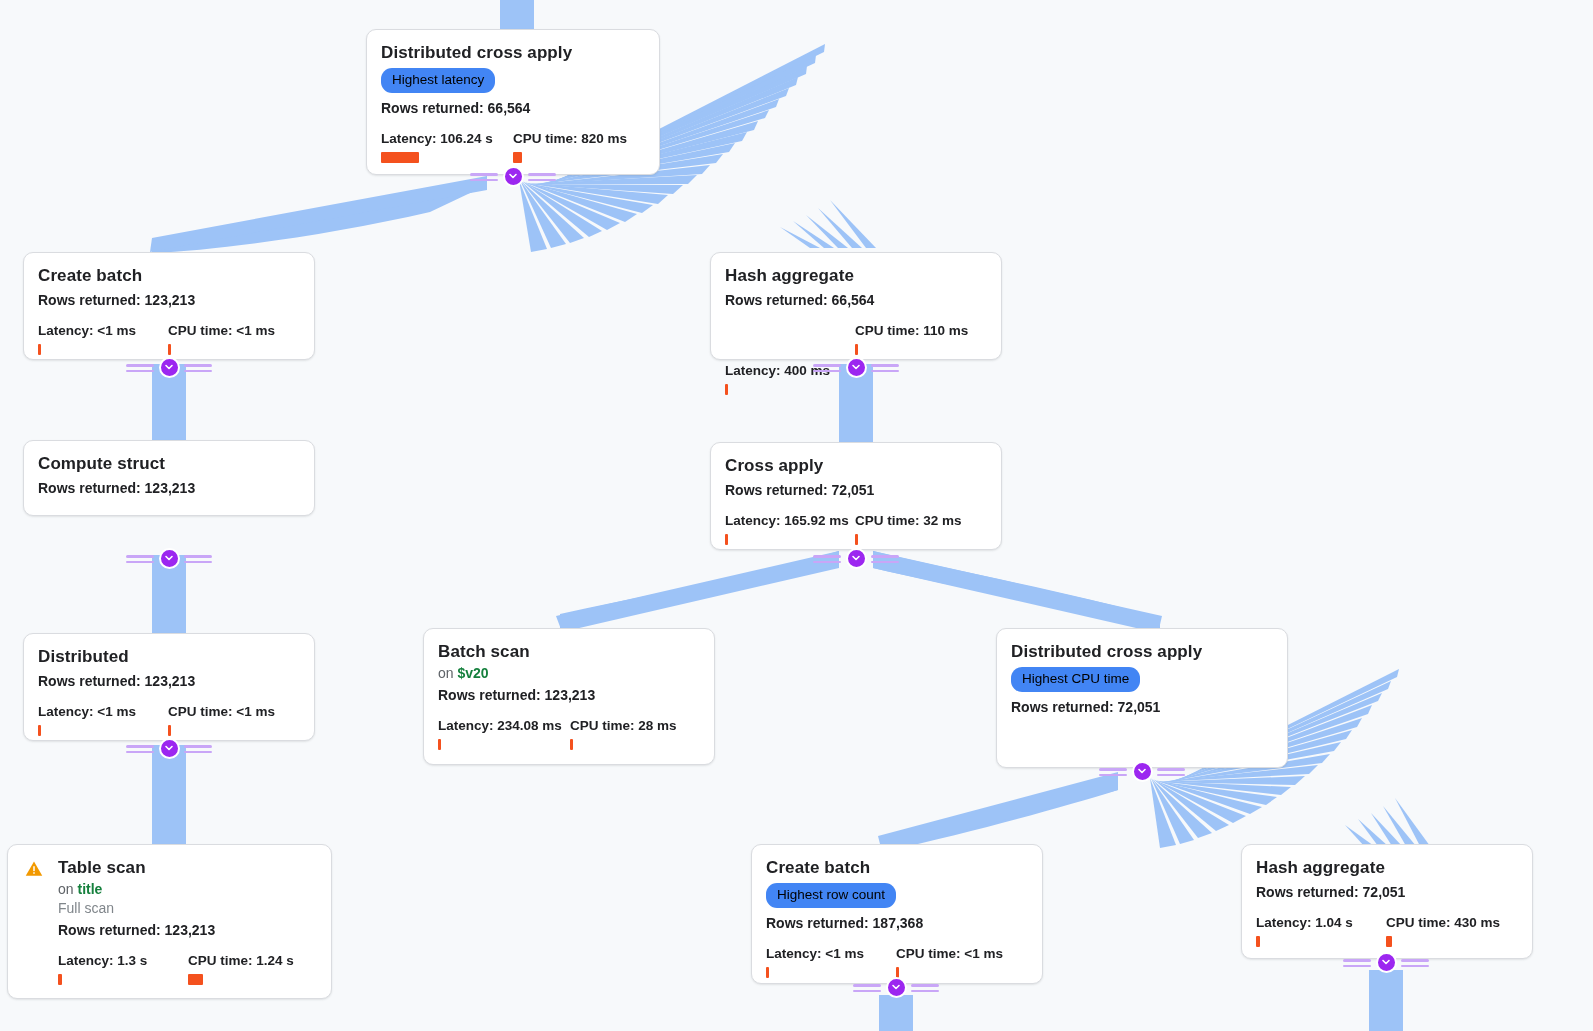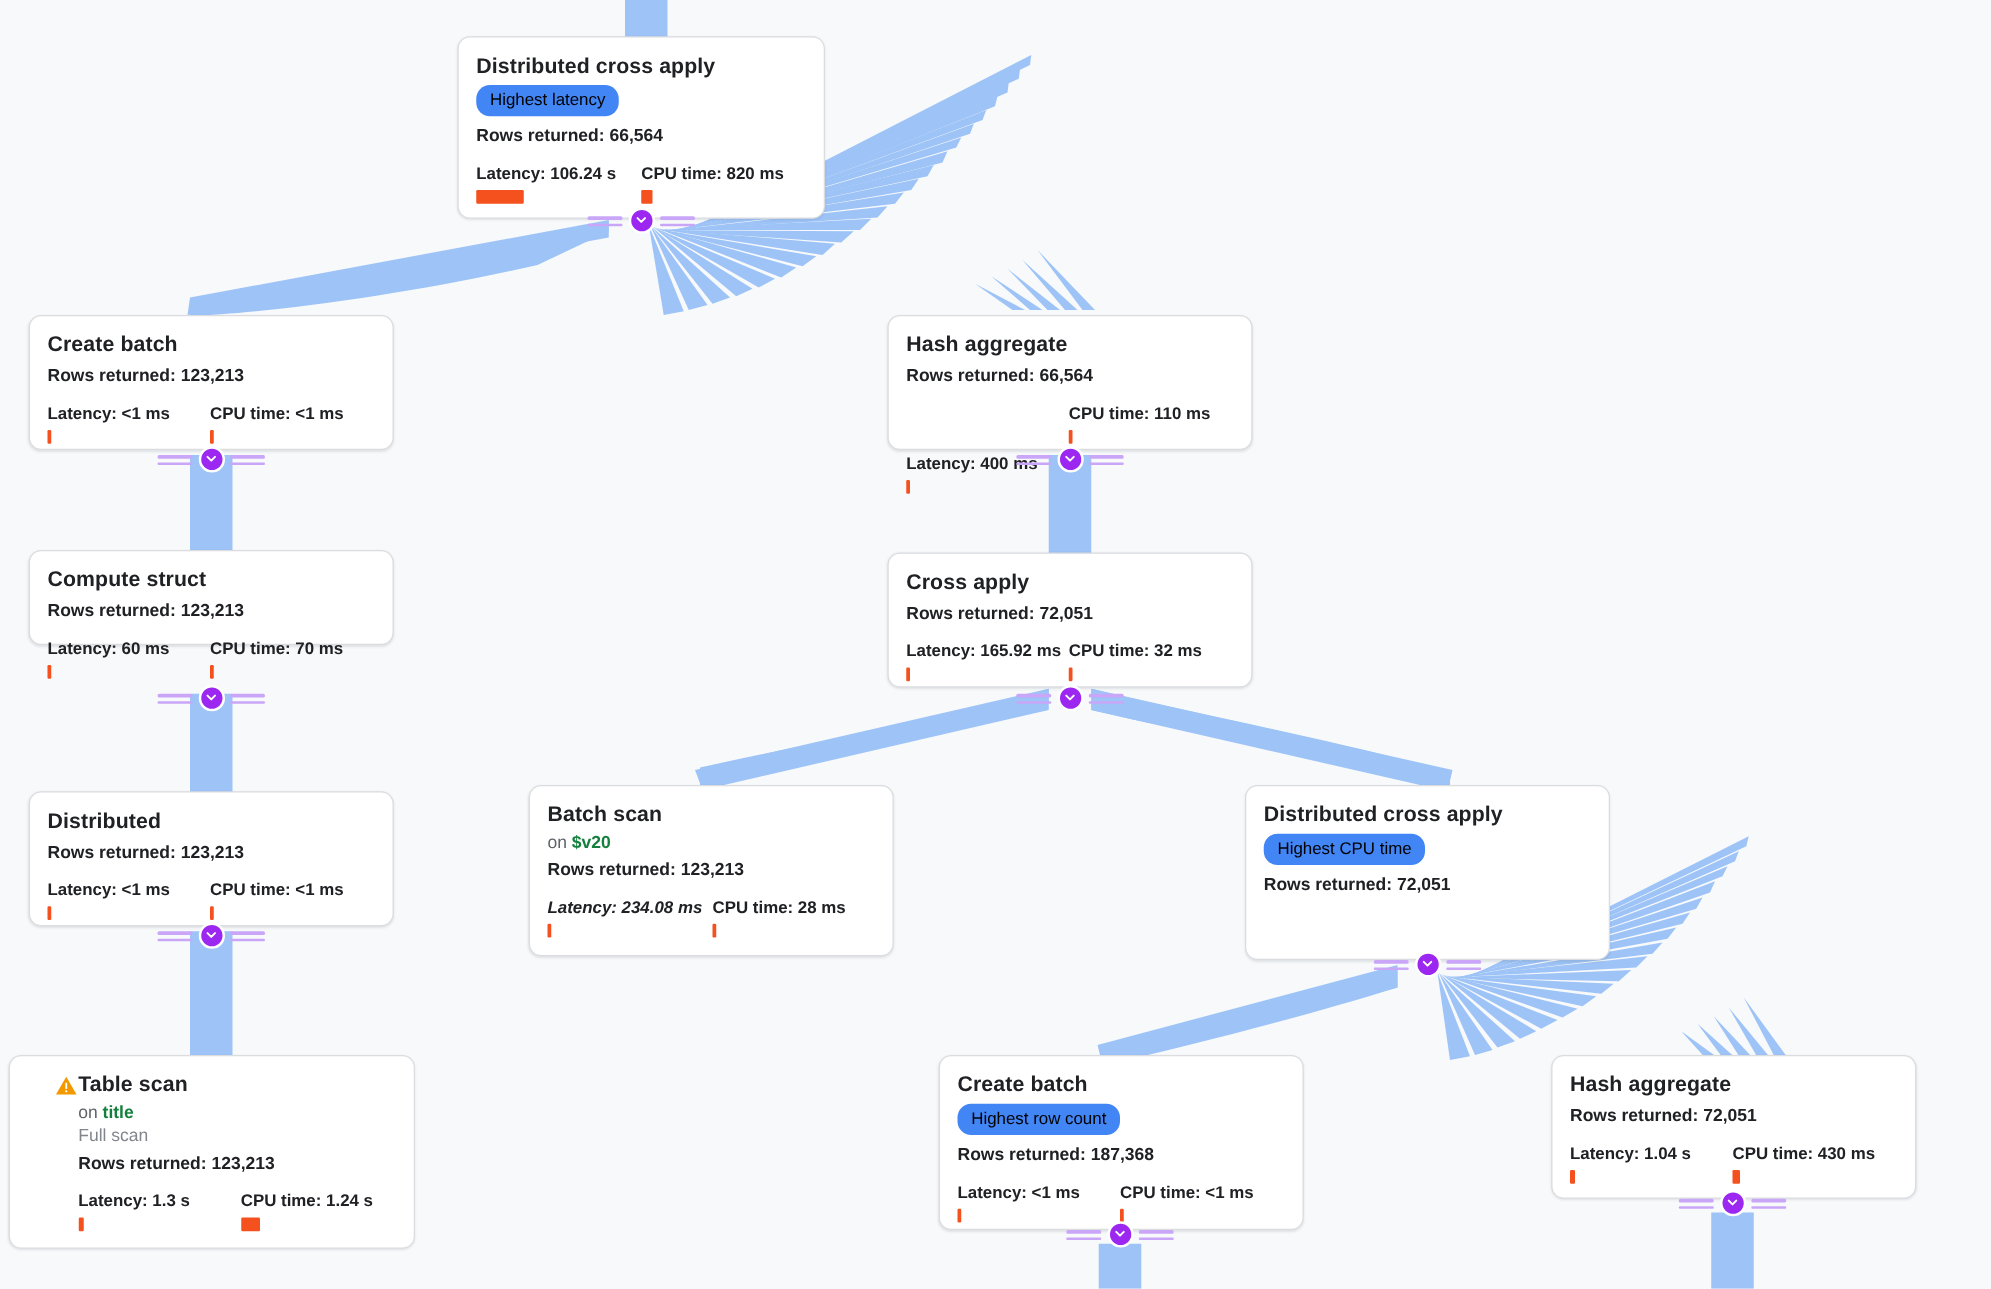--- a/index.html
+++ b/index.html
@@ -22,21 +22,21 @@
     padding:12px 14px 14px 14px;
     box-shadow:0 1px 2px rgba(60,64,67,.12);
   }
   .node .title {
     font-size:17px;
     font-weight:bold;
     color:#202124;
     line-height:22px;
     letter-spacing:.1px;
   }
-  .node.warn .title-row { display:flex; align-items:flex-start; gap:1px;justify-content:center; }
+  .node.warn .title-row { display:flex; align-items:flex-start; gap:15px; }
   .warn-icon { flex:0 0 auto; margin-top:3px; }
   .node .sub {
     font-size:14px;
     color:#5f6368;
     line-height:18px;
     margin-top:1px;
   }
   .node .sub b { color:#15803d; font-weight:bold; }
   .node .sub.dim { color:#80868b; }
   .node .rows {
@@ -295,30 +295,20 @@
     </span>
     <span class="dash r">
         <i></i>
         <i></i>
       </span>
   </div>
 
   <div class="node" style="left:23px; top:440px; width:292px; height:76px;">
     <div class="title">Compute struct</div>
     <div class="rows">Rows returned: 123,213</div>
-    <div class="metrics">
-      <div class="metric" style="width:130px;">
-        <div class="label">Latency: 60 ms</div>
-        <div class="bar" style="width:3px;"></div>
-      </div>
-      <div class="metric">
-        <div class="label">CPU time: 70 ms</div>
-        <div class="bar" style="width:3px;"></div>
-      </div>
-    </div>
   </div>
   <div class="toggle" style="left:169px; top:558px;">
     <span class="dash l">
         <i></i>
         <i></i>
       </span>
     <span class="circle">
       <svg width="12" height="12" viewBox="0 0 24 24">
           <path d="M6 9l6 6 6-6" fill="none" stroke="#ffffff" stroke-width="3.2" stroke-linecap="round" stroke-linejoin="round"></path>
         </svg>
@@ -389,21 +379,21 @@
       </span>
   </div>
 
   <div class="node" style="left:423px; top:628px; width:292px; height:137px;">
     <div class="title">Batch scan</div>
     <div class="sub">
       <span>on </span><b>$v20</b>
     </div>
     <div class="rows">Rows returned: 123,213</div>
     <div class="metrics">
-      <div class="metric" style="width:132px;font-style:italic;">
+      <div class="metric" style="width:132px;">
         <div class="label">Latency: 234.08 ms</div>
         <div class="bar" style="width:3px;"></div>
       </div>
       <div class="metric">
         <div class="label">CPU time: 28 ms</div>
         <div class="bar" style="width:3px;"></div>
       </div>
     </div>
   </div>
 

